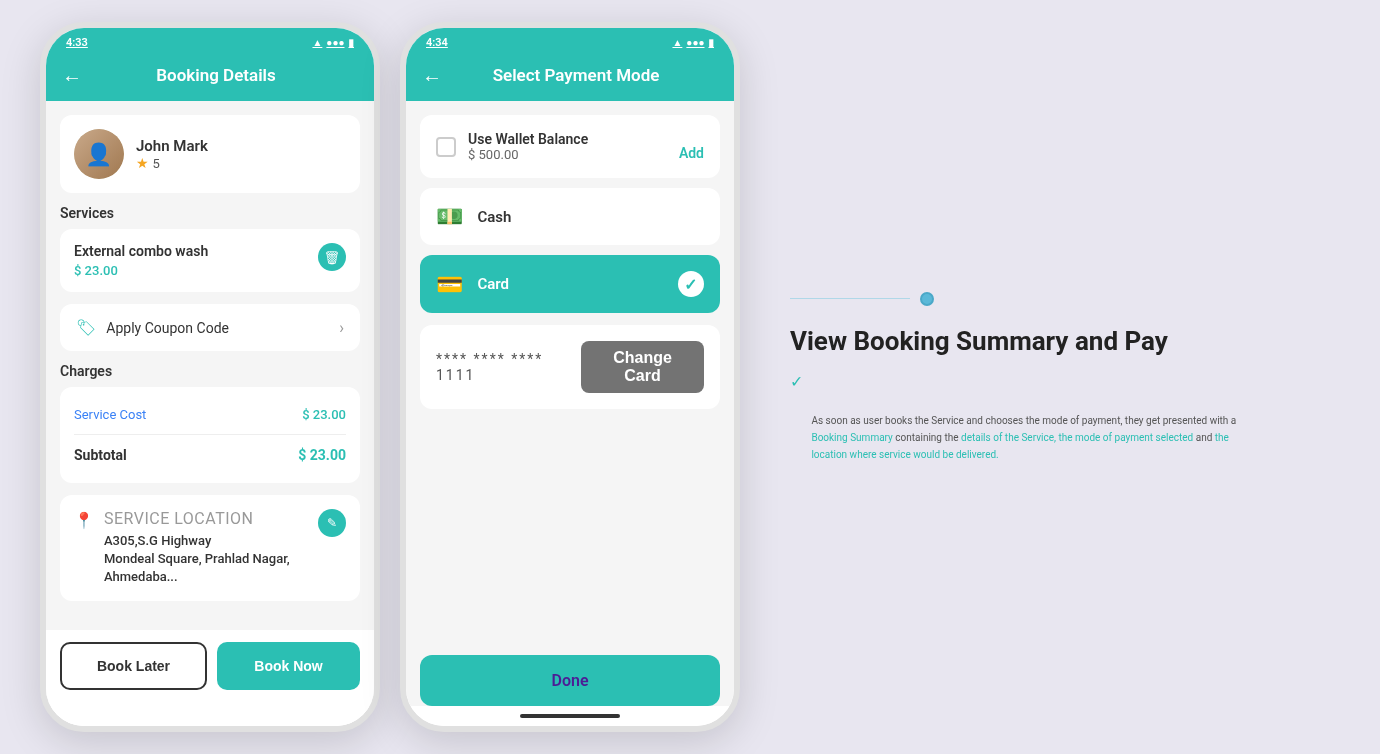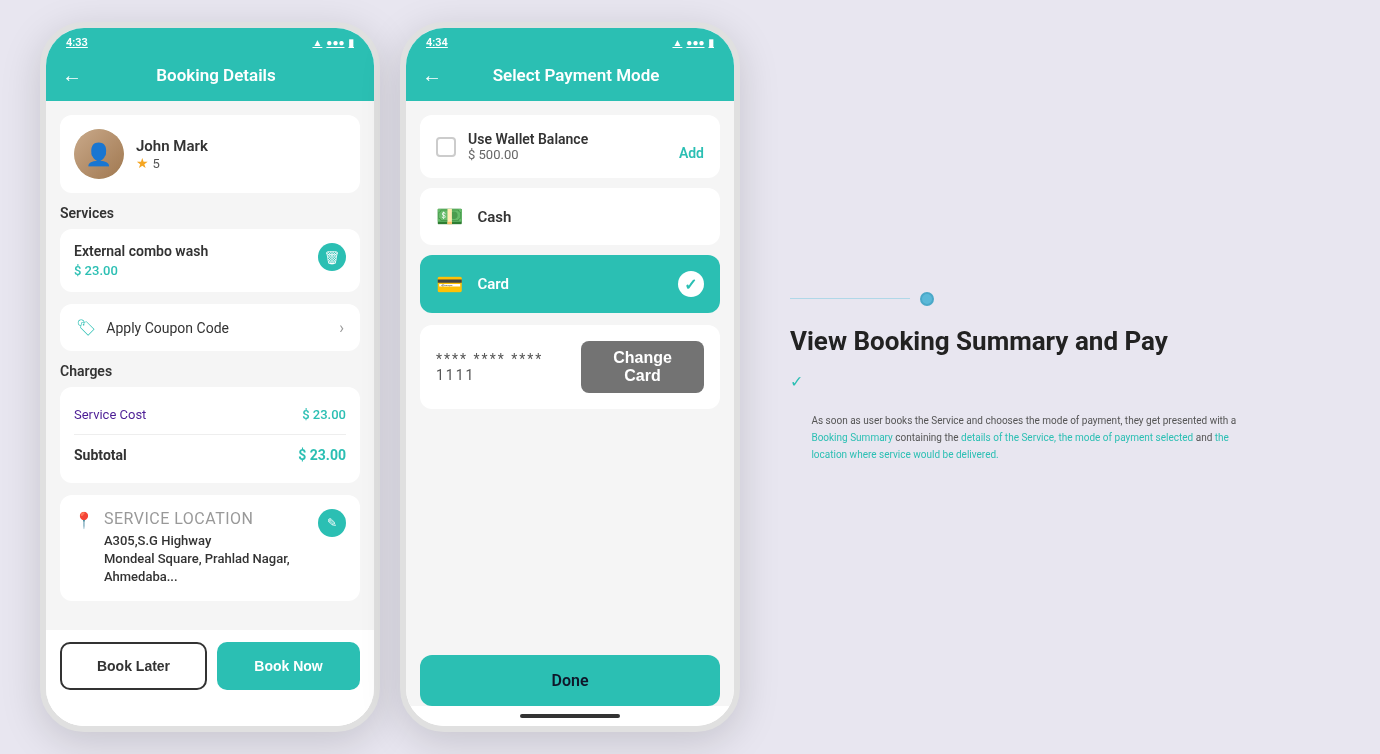--- a/index.html
+++ b/index.html
@@ -226,21 +226,21 @@
 
     .charge-row {
       display: flex;
       justify-content: space-between;
       align-items: center;
       padding: 6px 0;
     }
 
     .charge-label {
       font-size: 13px;
-      color: #4c1d95;
+      color: #3b82f6;
     }
 
     .charge-value {
       font-size: 13px;
       color: #2bbfb3;
       font-weight: 500;
     }
 
     .divider {
       height: 1px;
@@ -501,21 +501,21 @@
     .done-btn {
       position: absolute;
       bottom: 0;
       left: 0;
       right: 0;
       margin: 12px 14px 20px;
       background: #2bbfb3;
       border: none;
       border-radius: 12px;
       padding: 16px;
-      color: #0f172a;
+      color: #4c1d95;
       font-size: 16px;
       font-weight: 600;
       cursor: pointer;
       text-align: center;
     }
 
     
     .info-panel {
       flex: 1;
       padding: 20px 30px;

